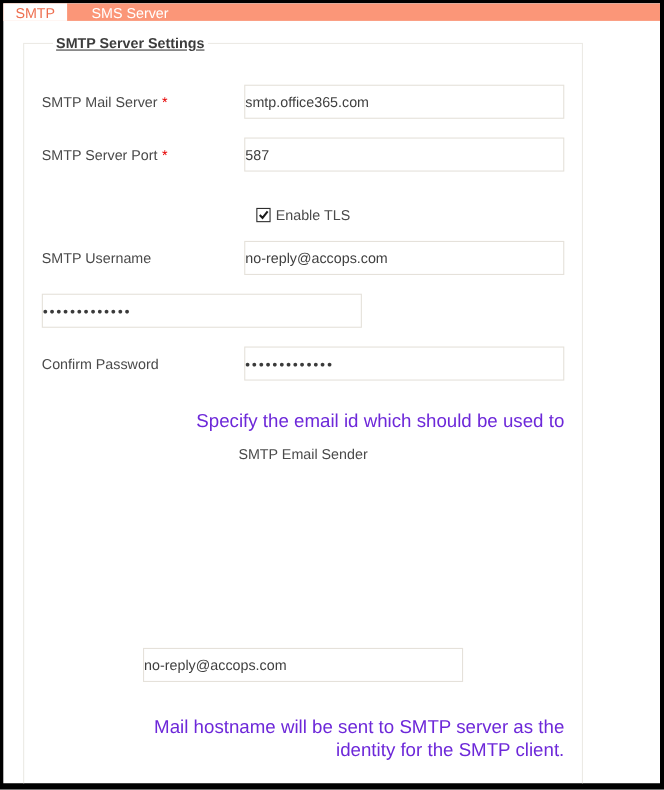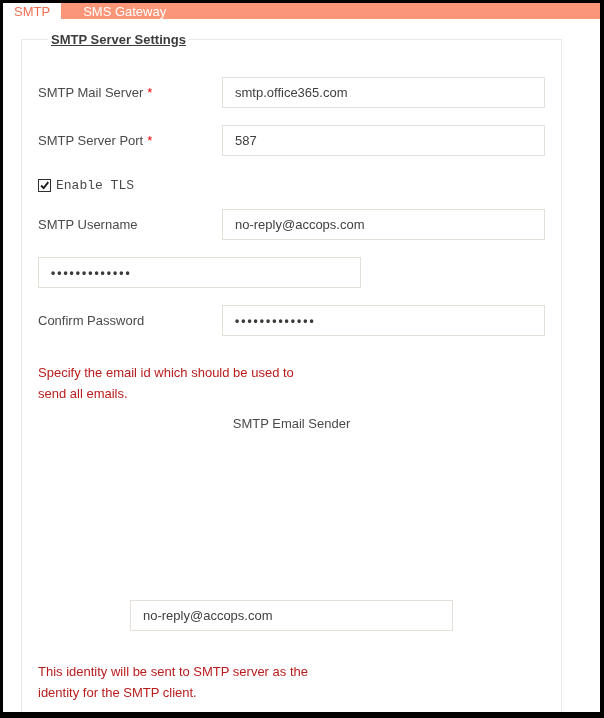--- a/index.html
+++ b/index.html
@@ -60,48 +60,49 @@
     display:flex;
     align-items:center;
   }
   .label {
     flex:0 0 184px;
     font-size:13px;
     color:#4A4A4A;
   }
   .asterisk { color:#E60000; margin-left:4px; }
   input.textbox {
-    width:323px; height:31px;
+    width:291px; height:31px;
     border:1px solid #E5E1DA;
-    padding:0 12px;
+    padding:0 0;
     font-size:13px;
     color:#3F3F3F;
     font-family:"Liberation Sans", sans-serif;
     background:#fff;
     outline:none;
   }
   input.textbox.password {
     letter-spacing:2px;
     font-weight:bold;
     font-size:12px;
     color:#3A3A3A;
   }
 
   .row.mail-server    { margin-bottom:17px; }
-  .row.server-port    { margin-bottom:21px; }
-  .row.checkbox-row   { justify-content:flex-start; height:16px;font-family:Liberation Mono, monospace; }
+  .row.server-port    { margin-bottom:31px; }
+  .row.checkbox-row   { justify-content:center; height:16px; }
   .row.tls-row        { margin-bottom:16px; }
   .row.auth-row       { margin-bottom:18px; }
   .row.username       { margin-bottom:17px; }
   .row.password-row   { margin-bottom:17px; }
   .row.confirm-row    { margin-bottom:26px; }
   .row.email-sender   { margin-bottom:30px;flex-direction:column; }
   .help {
-    font-size:13px;
-    color:#b91c1c;
+    text-align:right;
+    font-size:17px;
+    color:#6d28d9;
     line-height:21px;
   }
   .help.sender-help   { margin-bottom:12px; }
   .help.hostname-help { margin-bottom:13px; }
 
   .checkbox-label {
     font-size:13px;
     color:#4A4A4A;
     margin-left:5px;
   }
@@ -144,21 +145,21 @@
     cursor:pointer;
   }
 </style>
 </head>
 <body>
 
 <div class="window">
 
   <div class="tabbar">
     <div class="tab active">SMTP</div>
-    <div class="tab inactive">SMS Gateway</div>
+    <div class="tab inactive">SMS Server</div>
   </div>
 
   <fieldset class="settings">
     <legend>SMTP Server Settings</legend>
 
     <div class="row mail-server">
       <div class="label"><span>SMTP Mail Server</span><span class="asterisk">*</span></div>
       <input class="textbox" type="text" value="smtp.office365.com" style="">
     </div>
 
@@ -186,30 +187,29 @@
       <input class="textbox password" type="text" value="•••••••••••••" style="">
     </div>
 
     <div class="row confirm-row">
       <div class="label">Confirm Password</div>
       <input class="textbox password" type="text" value="•••••••••••••" style="">
     </div>
 
     <div class="help sender-help">
       <div>Specify the email id which should be used to</div>
-      <div>send all emails.</div>
     </div>
 
     <div class="row email-sender">
       <div class="label">SMTP Email Sender</div>
       <input class="textbox" type="text" value="no-reply@accops.com" style="">
     </div>
 
     <div class="help hostname-help">
-      <div>This identity will be sent to SMTP server as the</div>
+      <div>Mail hostname will be sent to SMTP server as the</div>
       <div>identity for the SMTP client.</div>
     </div>
 
 
   </fieldset>
 
   <div class="actions">
     <button class="reset-btn">Reset</button>
     <button class="submit-btn">Submit</button>
   </div>

